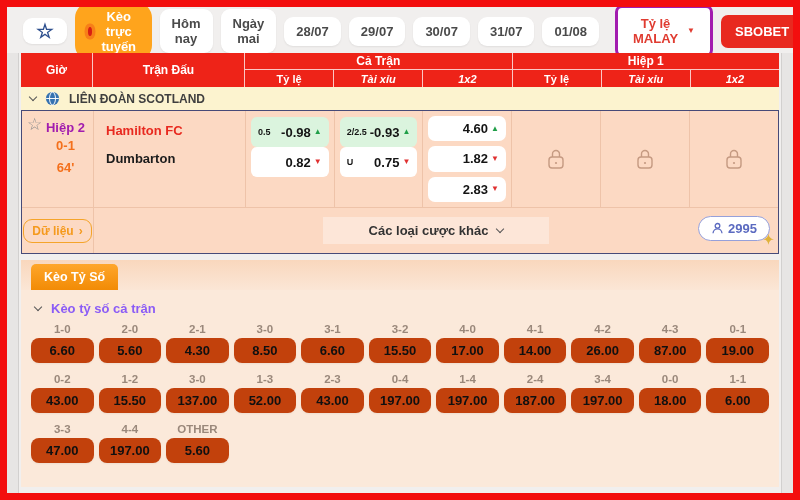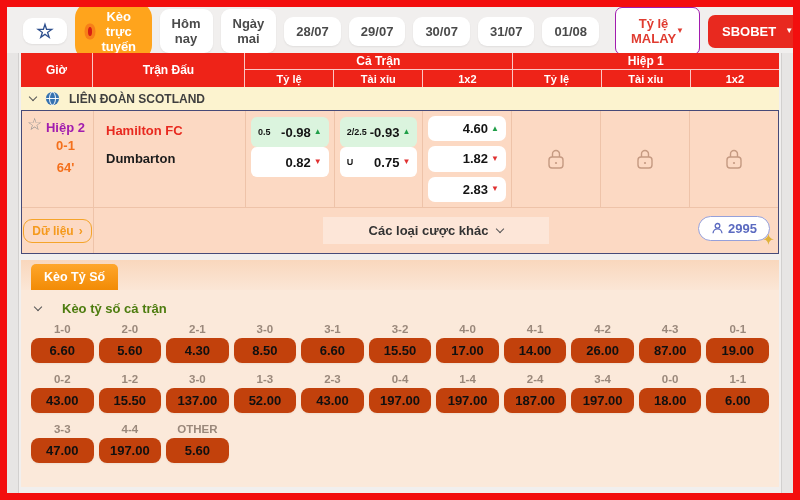--- a/index.html
+++ b/index.html
@@ -9,22 +9,22 @@
   
   .topbar { display:flex; align-items:center; gap:8px; padding:7px 10px 5px 16px; height:46px; }
   .pill { background:#fff; border:none; border-radius:9px; padding:7px 12px; font-size:13px; color:#4a4a4a;
           font-weight:600; box-shadow:0 1px 2px rgba(0,0,0,.07); cursor:pointer; font-family:inherit; }
   .star-pill { padding:3px 13px; display:flex; align-items:center; }
   .star-top { font-size:20px; color:#2d4f8e; line-height:1; }
   .live-btn { display:flex; align-items:center; gap:7px; background:#ffa41c; border:none; border-radius:16px;
               padding:7px 13px; color:#fff; font-weight:700; font-size:13px; font-family:inherit; cursor:pointer; }
   .live-dot { width:9px; height:9px; border-radius:50%; background:#d81f12; box-shadow:0 0 0 3.5px rgba(240,90,20,.5); }
   .spacer { flex:1; }
-  .outline-btn { background:#fff; border:1px solid #a21caf; color:#e03c31; border-radius:7px; padding:8px 15px;
-                 font-size:13px; font-weight:600; display:flex; align-items:center; font-family:inherit; cursor:pointer; }
+  .outline-btn { background:#fff; border:3px solid #a21caf; color:#e03c31; border-radius:7px; padding:8px 15px;
+                 font-size:13px; font-weight:600; display:flex; gap:9px; align-items:center; font-family:inherit; cursor:pointer; }
   .solid-btn { background:#e8291f; border:none; color:#fff; border-radius:7px; padding:9px 14px; font-size:13px;
                font-weight:700; display:flex; gap:9px; align-items:center; font-family:inherit; cursor:pointer; }
   .caret { font-size:8px; line-height:1; }
 
   
   .gutter { position:absolute; top:46px; bottom:0; width:12px; background:#e7e5e4; }
   .g-left { left:0; border-right:1px solid #d2d0cf; }
   .g-right { right:0; border-left:1px solid #d2d0cf; }
 
   .content { margin:0 14px; position:relative; }
@@ -33,21 +33,21 @@
   .thead { background:#ee2318; color:#fff; display:flex; height:34px; font-weight:700; }
   .th-fixed { display:flex; align-items:center; justify-content:center; font-size:12px; border-right:1px solid rgba(255,255,255,.75); }
   .th-gio { width:72px; }
   .th-match { width:152px; }
   .th-group { flex:1; display:flex; flex-direction:column; }
   .th-group + .th-group { border-left:1px solid rgba(255,255,255,.75); }
   .gh { height:17px; display:flex; align-items:center; justify-content:center; font-size:12px;
         border-bottom:1px solid rgba(255,255,255,.75); }
   .subs { flex:1; display:flex; font-size:11px; }
   .subs > div { flex:1; display:flex; align-items:center; justify-content:center; }
-  .subs > div + div { border-left:1px solid rgba(255,255,255,.75); }
+  .subs > div + div { border-left:1px solid rgba(255,255,255,.75);font-style:italic; }
 
   
   .league { background:#fcf3cf; height:23px; display:flex; align-items:center; gap:9px; padding-left:9px;
             font-size:12px; font-weight:700; color:#3f3f3f; }
   .cdown { width:6px; height:6px; border-right:1.7px solid #555; border-bottom:1.7px solid #555;
            transform:rotate(45deg); display:inline-block; margin-top:-3px; }
 
   
   .match-block { border:1px solid #474a78; background:#fcd9c3; }
   .match-row { display:flex; height:96px; }
@@ -86,21 +86,21 @@
           background:rgba(255,255,255,.35); padding:6px 46px; cursor:pointer; }
   .viewers { position:absolute; right:8px; top:8px; background:#fff; border:1.5px solid #96a0da; border-radius:13px;
              padding:4px 12px; display:flex; gap:4px; align-items:center; color:#5b6ac0; font-weight:700; font-size:13px; cursor:pointer; }
   .sparkle { position:absolute; right:-5px; bottom:-7px; color:#e0b23a; font-size:13px; }
 
   
   .tabstrip { margin-top:6px; padding:4px 0 0 10px; background:linear-gradient(#f9d7bd,#fbe6d6); height:30px; display:flex; }
   .score-tab { background:linear-gradient(#ffa62a,#f28b06); color:#fff; font-weight:700; font-size:12.5px;
                padding:6px 13px; border-radius:5px 5px 0 0; cursor:pointer; }
   .panel { background:#fbe9da; padding:5px 10px 8px; height:197px; }
-  .panel-head { display:flex; align-items:center; gap:21px; font-size:13px; font-weight:700; color:#4d7c0f;
+  .panel-head { display:flex; align-items:center; gap:10px; font-size:13px; font-weight:700; color:#8b5cf6;
                 height:26px; padding-left:4px; }
   .grid { display:grid; grid-template-columns:repeat(11,1fr); column-gap:5px; }
   .gcell { display:flex; flex-direction:column; margin-bottom:8px; }
   .glabel { text-align:center; font-size:11.5px; color:#9a887b; height:17px; font-weight:600; line-height:17px; }
   .gchip { background:#c2410c; border-radius:8px; height:25px; display:flex; align-items:center; justify-content:center;
            font-weight:700; font-size:13px; color:#101010; box-shadow:0 1px 2px rgba(0,0,0,.05); cursor:pointer; }
 </style>
 </head>
 <body>
 

